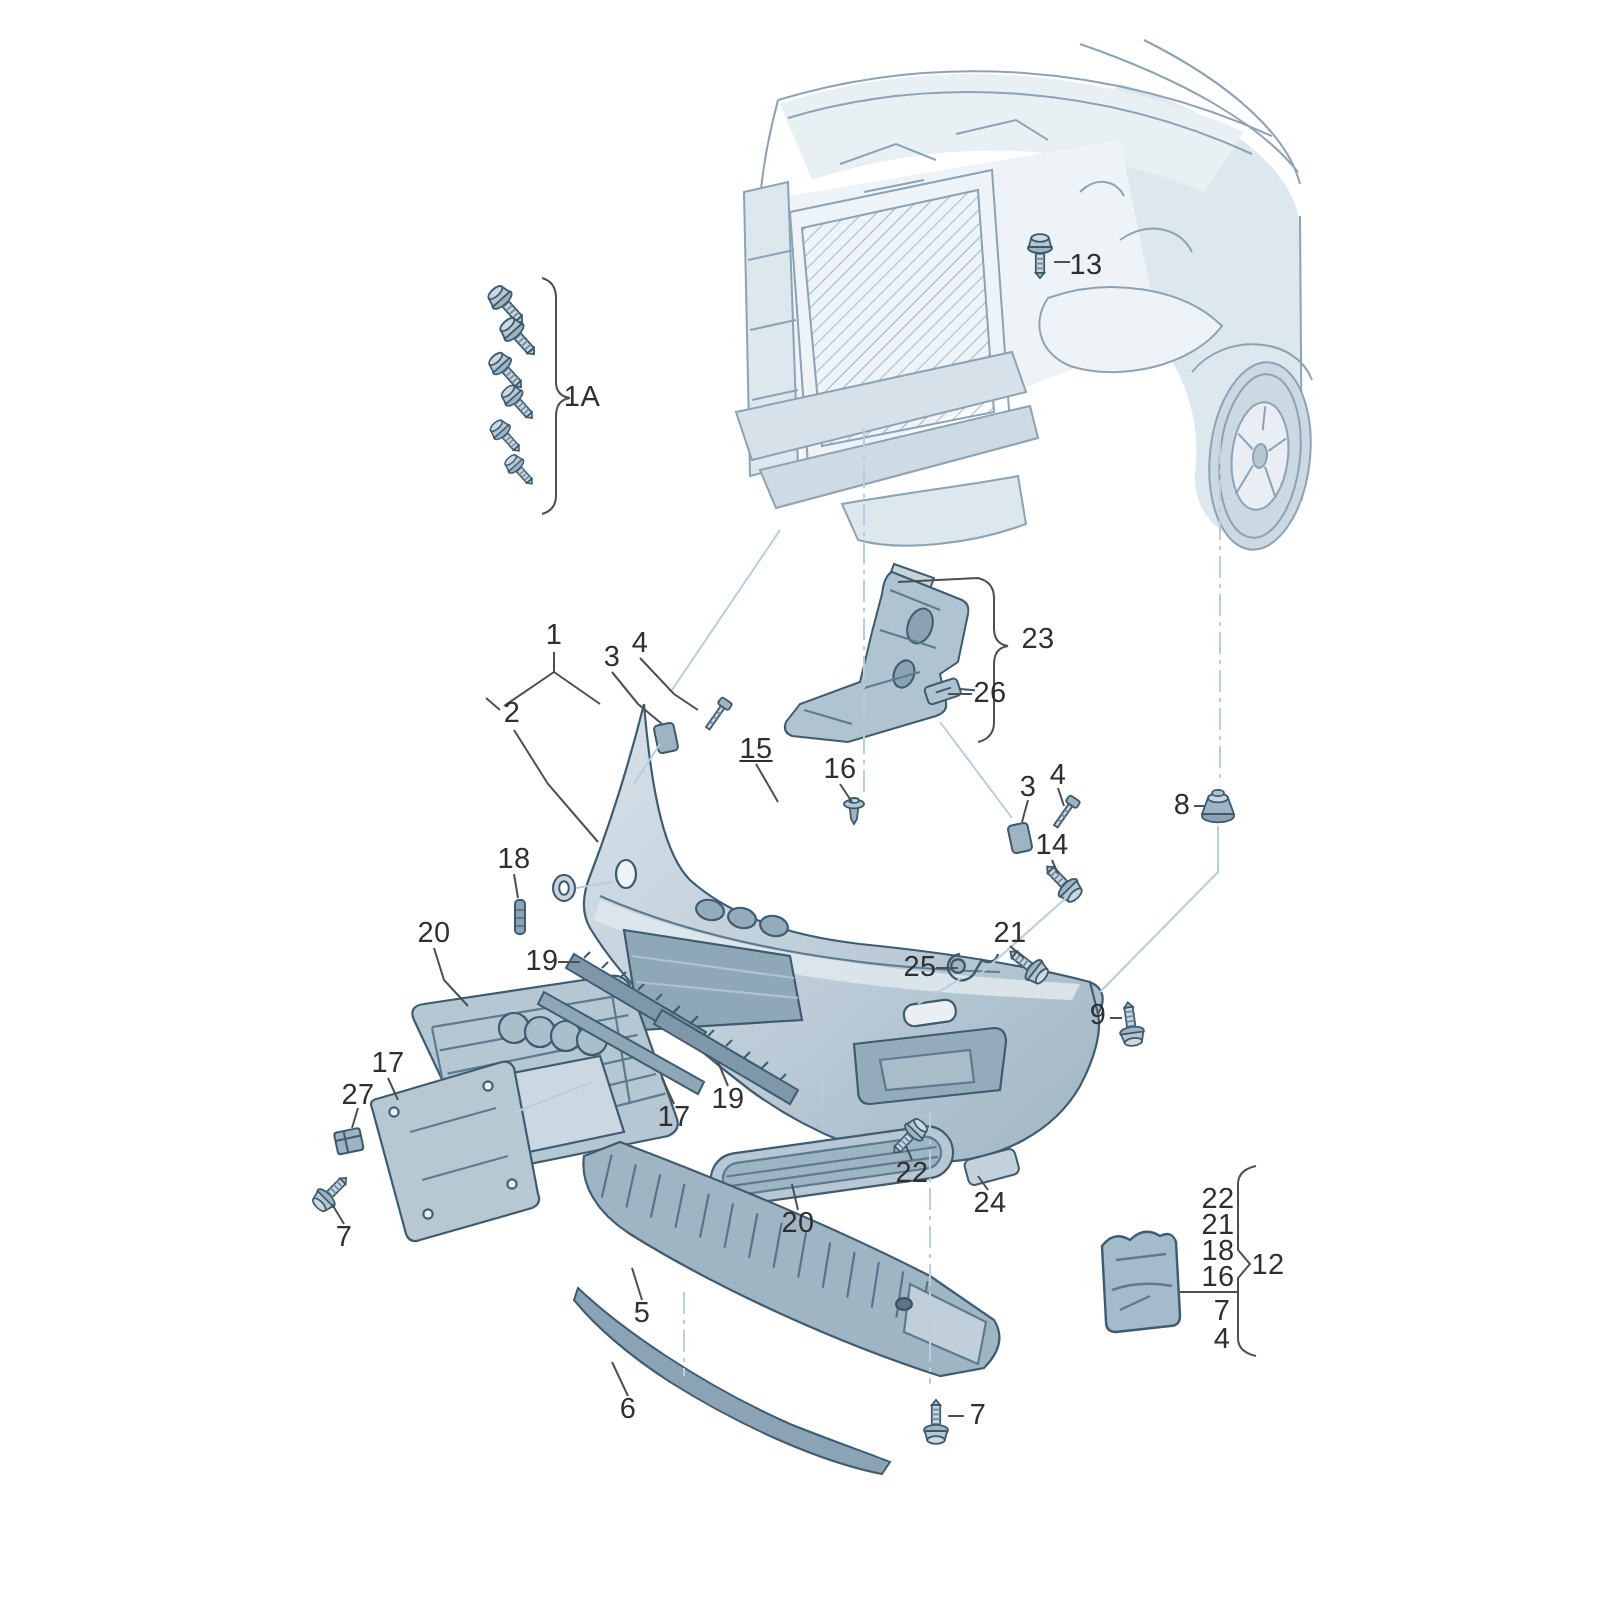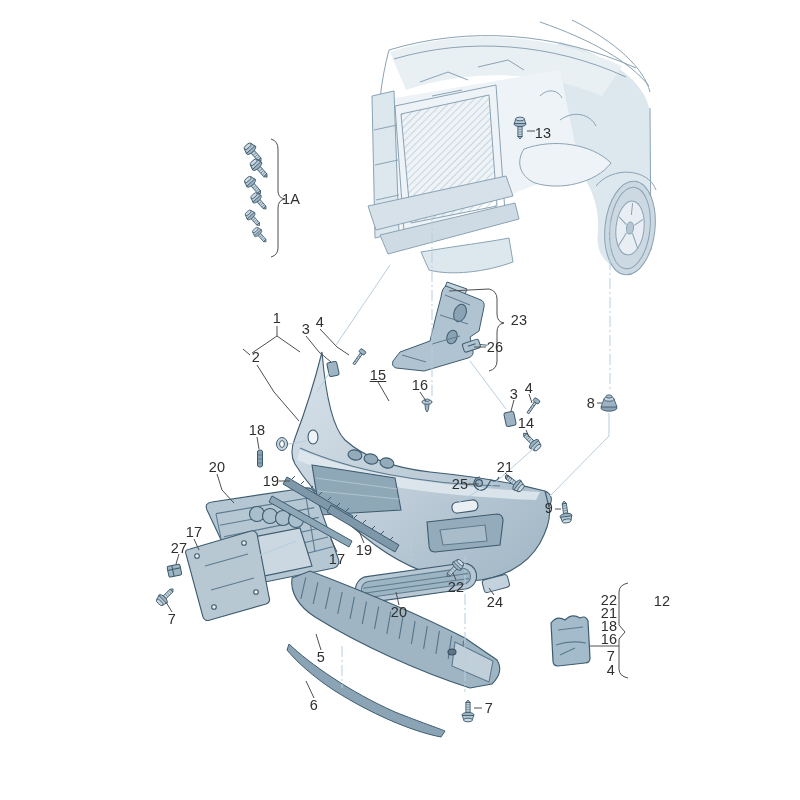--- a/index.html
+++ b/index.html
@@ -267,21 +267,21 @@
       <div class="callout" style="left: 179px; top: 548px;">27</div>
       <div class="callout" style="left: 364px; top: 550px;">19</div>
       <div class="callout" style="left: 337px; top: 559px;">17</div>
       <div class="callout" style="left: 456px; top: 587px;">22</div>
       <div class="callout" style="left: 495px; top: 602px;">24</div>
       <div class="callout" style="left: 399px; top: 612px;">20</div>
       <div class="callout" style="left: 321px; top: 657px;">5</div>
       <div class="callout" style="left: 314px; top: 705px;">6</div>
       <div class="callout" style="left: 172px; top: 619px;">7</div>
       <div class="callout" style="left: 489px; top: 708px;">7</div>
-      <div class="callout" style="left: 634px; top: 601px; margin-left: 28px;">12</div>
+      <div class="callout" style="left: 634px; top: 633px;">12</div>
       <div class="callout" style="left: 609px; top: 600px;">22</div>
       <div class="callout" style="left: 609px; top: 613px;">21</div>
       <div class="callout" style="left: 609px; top: 626px;">18</div>
       <div class="callout" style="left: 609px; top: 639px;">16</div>
       <div class="callout" style="left: 611px; top: 656px;">7</div>
       <div class="callout" style="left: 611px; top: 670px;">4</div>
     </div>
 
 
 </div>

